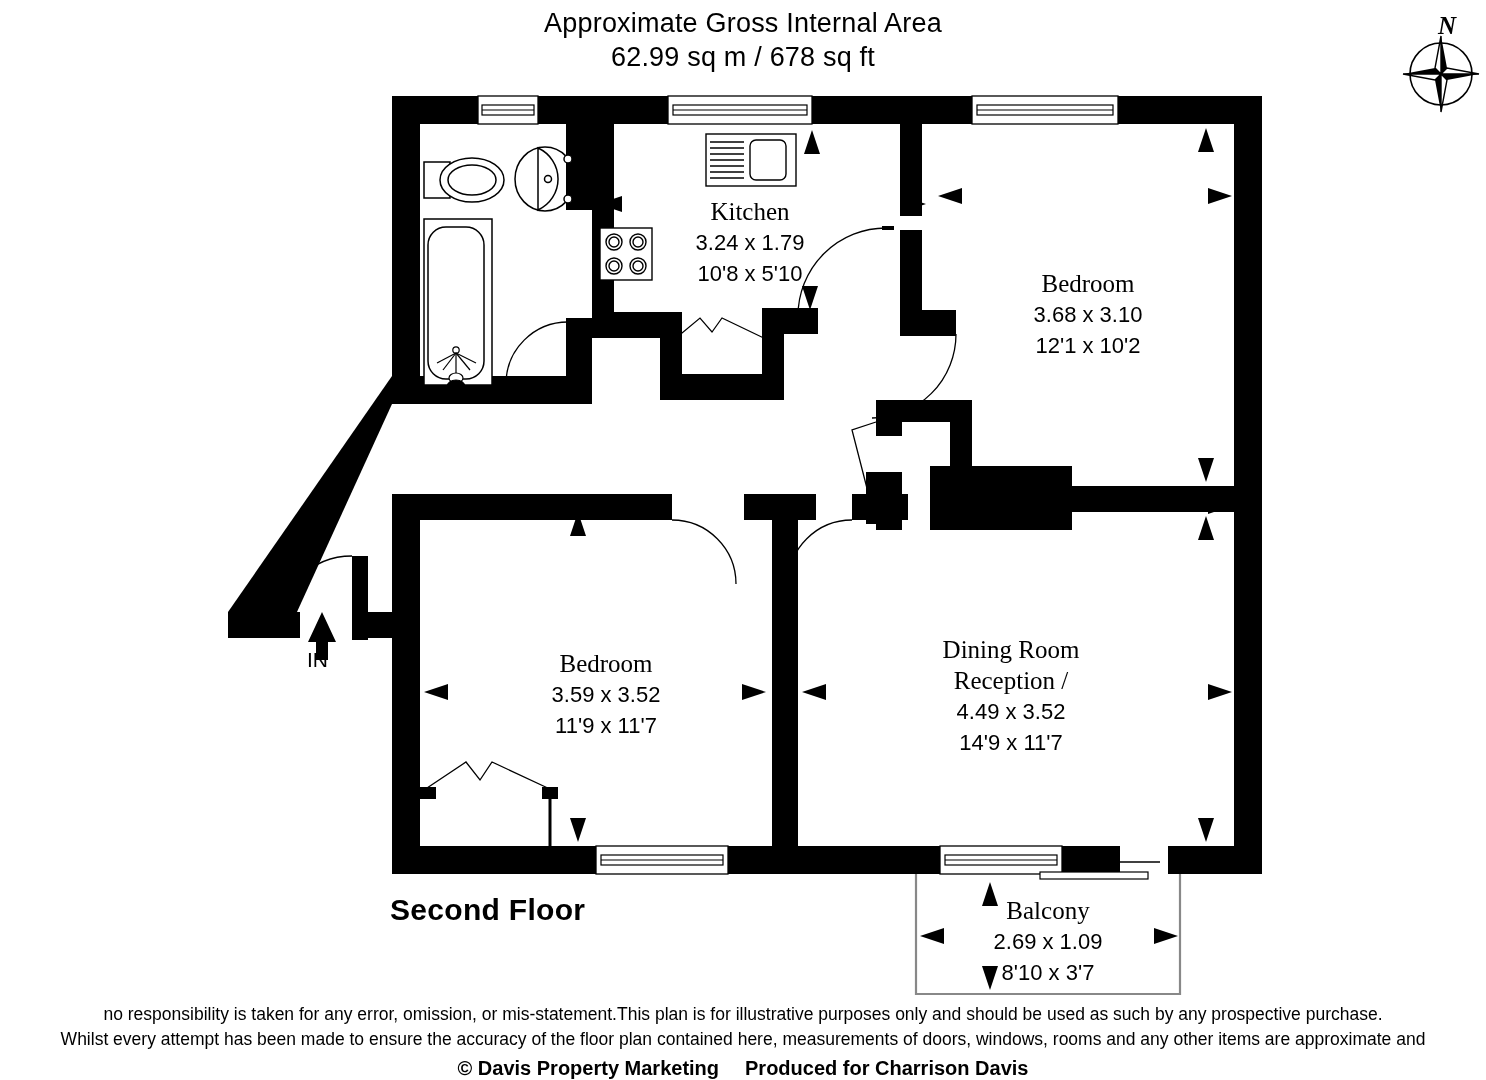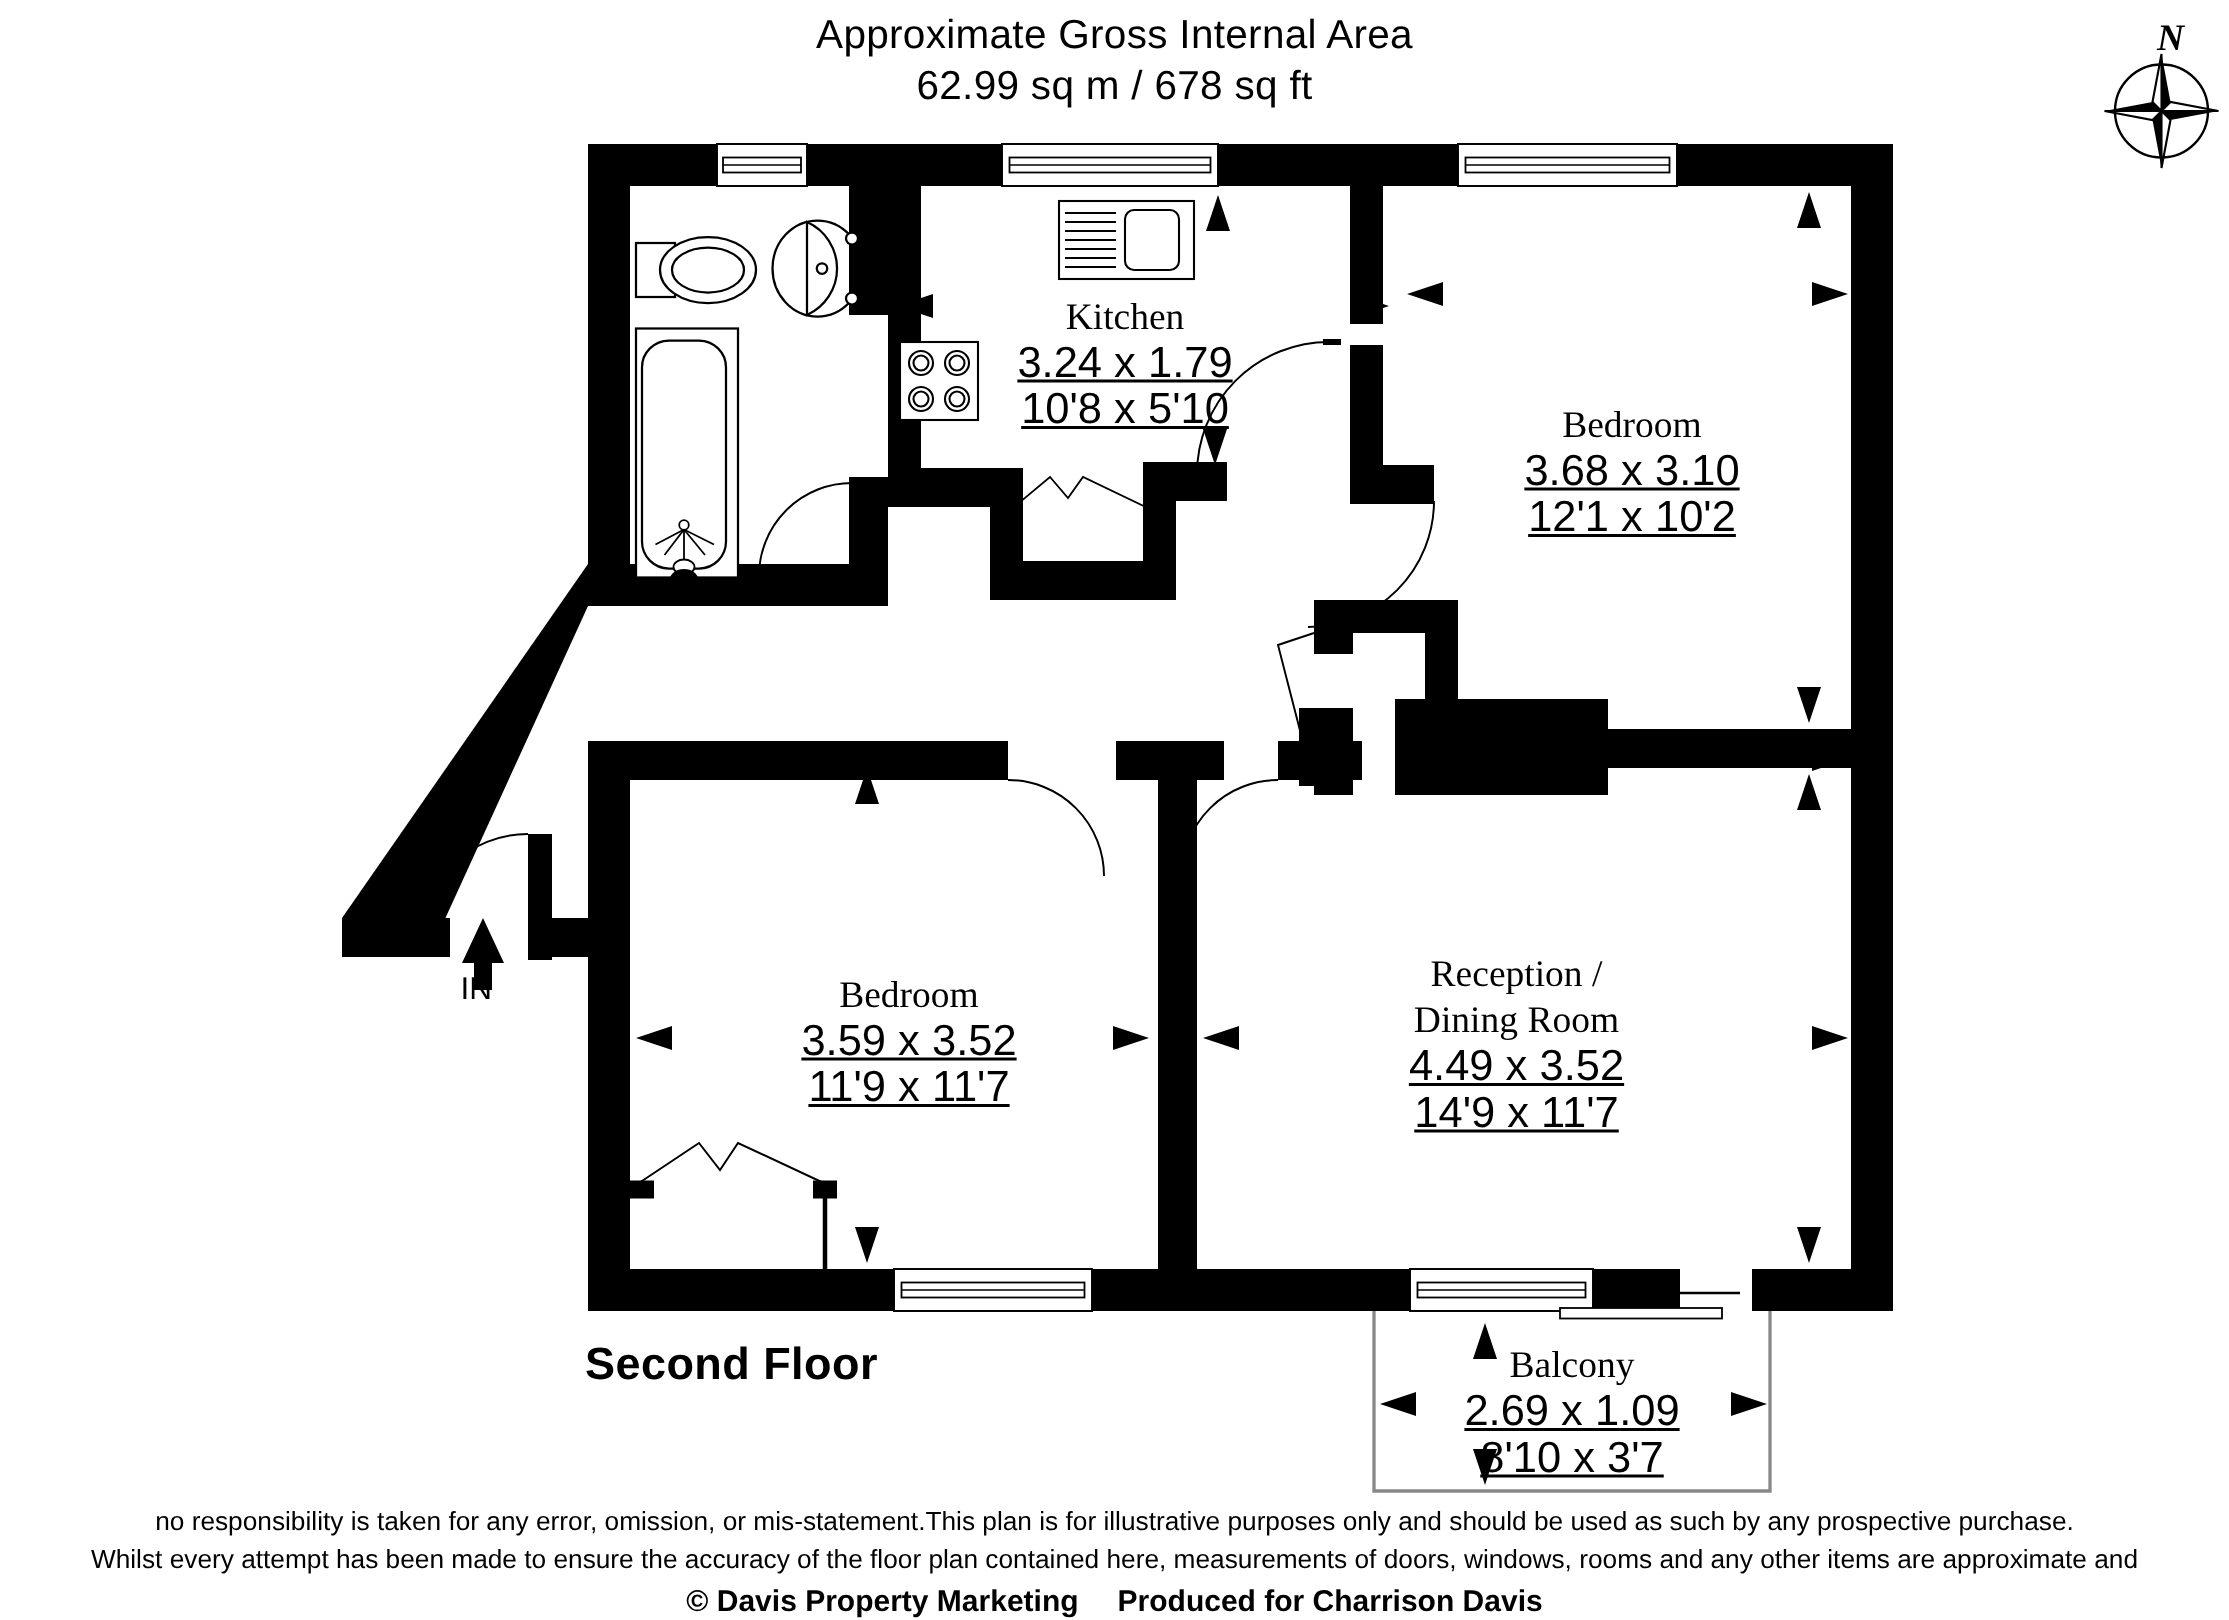--- a/index.html
+++ b/index.html
@@ -19,21 +19,21 @@
   .compass{position:absolute;left:1398px;top:12px;width:86px;height:104px;}
   .compass .nlabel{
     position:absolute;left:40px;top:0px;font-size:25px;font-style:italic;
     font-family:"Liberation Serif", serif;font-weight:600;
   }
 
   svg.plan{position:absolute;left:0;top:0;width:1486px;height:1080px;}
 
   .rlabel{position:absolute;text-align:center;white-space:nowrap;}
   .rlabel .nm{font-size:25px;line-height:31px;font-family:Liberation Serif, serif;}
-  .rlabel .dm{font-size:29px;line-height:31px;text-decoration:underline;}
+  .rlabel .dm{font-size:22px;line-height:31px;}
 
   .floor-title{
     position:absolute;left:390px;top:893px;font-size:30px;font-weight:bold;
     letter-spacing:.3px;
   }
   .inlabel{position:absolute;left:307px;top:648px;font-size:21px;}
 
   .foot{
     position:absolute;left:0;top:1002px;width:1486px;text-align:center;
     font-size:17.5px;line-height:25px;
@@ -296,22 +296,22 @@
     <div class="dm">12'1 x 10'2</div>
   </div>
 
   <div class="rlabel" style="left:506px;top:648px;width:200px;">
     <div class="nm">Bedroom</div>
     <div class="dm">3.59 x 3.52</div>
     <div class="dm">11'9 x 11'7</div>
   </div>
 
   <div class="rlabel" style="left:906px;top:634px;width:210px;">
+    <div class="nm">Dining Room</div>
     <div class="nm">Reception /</div>
-    <div class="nm">Dining Room</div>
     <div class="dm">4.49 x 3.52</div>
     <div class="dm">14'9 x 11'7</div>
   </div>
 
   <div class="rlabel" style="left:948px;top:895px;width:200px;text-align:center;">
     <div class="nm">Balcony</div>
     <div class="dm">2.69 x 1.09</div>
     <div class="dm">8'10 x 3'7</div>
   </div>
 

